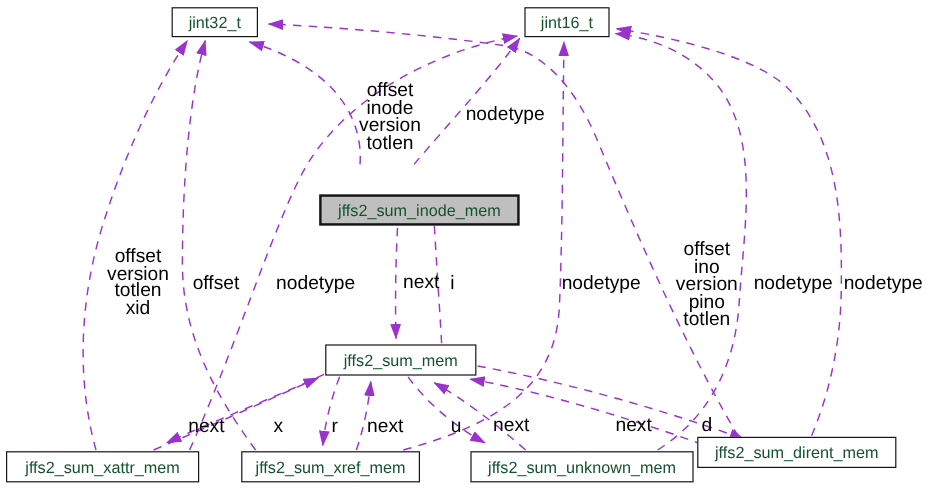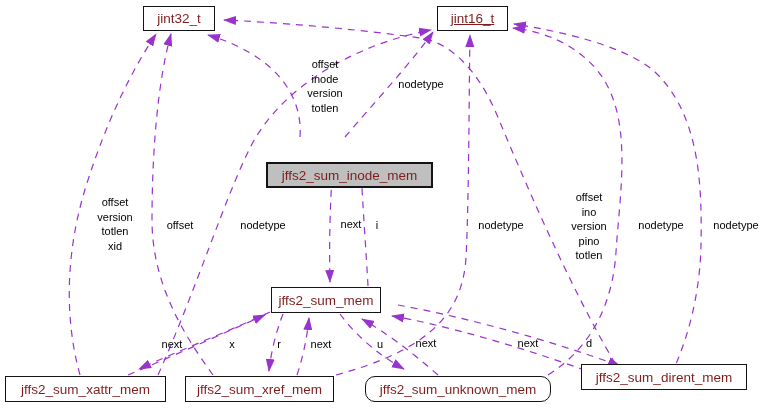--- a/index.html
+++ b/index.html
@@ -9,39 +9,40 @@
     background:#ffffff;
     font-family:"Liberation Sans", sans-serif;
     overflow:hidden;
   }
   #edges{position:absolute;left:0;top:0;width:773px;height:408px;}
   .node{
     position:absolute;
     box-sizing:border-box;
     border:1px solid #141414;
     background:#ffffff;
-    color:#7f1d1d;
+    color:#14532d;
     font-size:13.5px;
     display:flex;align-items:center;justify-content:center;
     white-space:nowrap;
     cursor:pointer;
   }
   .node.highlight{
     background:#bfbfbf;
     border-width:2px;
   }
   .edge-label{
     position:absolute;
     transform:translate(-50%,-50%);
     color:#000000;
-    font-size:11px;
+    font-size:16px;
     line-height:14.5px;
     text-align:center;
     white-space:pre-line;
     pointer-events:none;
+    margin-top:12px;
   }
 </style>
 </head>
 <body>
 
 <div id="canvas">
 
   <svg id="edges" width="773" height="408" viewBox="0 0 773 408" fill="none">
     <defs>
       <marker id="arrow" markerUnits="userSpaceOnUse" markerWidth="14" markerHeight="11" refX="12" refY="5" orient="auto">
@@ -97,22 +98,22 @@
       <div class="edge-label" style="left: 232px; top: 344px;">x</div>
       <div class="edge-label" style="left: 279px; top: 344px;">r</div>
       <div class="edge-label" style="left: 321px; top: 344px;">next</div>
       <div class="edge-label" style="left: 380px; top: 344px;">u</div>
       <div class="edge-label" style="left: 426px; top: 343px;">next</div>
       <div class="edge-label" style="left: 528px; top: 343px;">next</div>
       <div class="edge-label" style="left: 589px; top: 343px;">d</div>
     </div>
   <div id="nodes-layer">
       <div class="node" style="left: 143px; top: 6px; width: 72px; height: 25px;">jint32_t</div>
-      <div class="node" style="left: 437px; top: 6px; width: 71px; height: 25px; text-decoration: underline;">jint16_t</div>
+      <div class="node" style="left: 437px; top: 6px; width: 71px; height: 25px;">jint16_t</div>
       <div class="node highlight" style="left: 266px; top: 138px; width: 167px; height: 26px; margin-top: 24px;">jffs2_sum_inode_mem</div>
-      <div class="node" style="left: 271px; top: 287px; width: 110px; height: 26px;">jffs2_sum_mem</div>
+      <div class="node" style="left: 271px; top: 287px; width: 126px; height: 26px;">jffs2_sum_mem</div>
       <div class="node" style="left: 5px; top: 376px; width: 161px; height: 26px; text-align: right;">jffs2_sum_xattr_mem</div>
-      <div class="node" style="left: 185px; top: 376px; width: 149px; height: 26px;">jffs2_sum_xref_mem</div>
-      <div class="node" style="left: 365px; top: 376px; width: 186px; height: 26px; border-radius: 10px;">jffs2_sum_unknown_mem</div>
+      <div class="node" style="left: 201px; top: 376px; width: 149px; height: 26px;">jffs2_sum_xref_mem</div>
+      <div class="node" style="left: 392px; top: 376px; width: 186px; height: 26px;">jffs2_sum_unknown_mem</div>
       <div class="node" style="left: 581px; top: 364px; width: 166px; height: 26px;">jffs2_sum_dirent_mem</div>
     </div>
 
 </div>
 
 </body></html>

